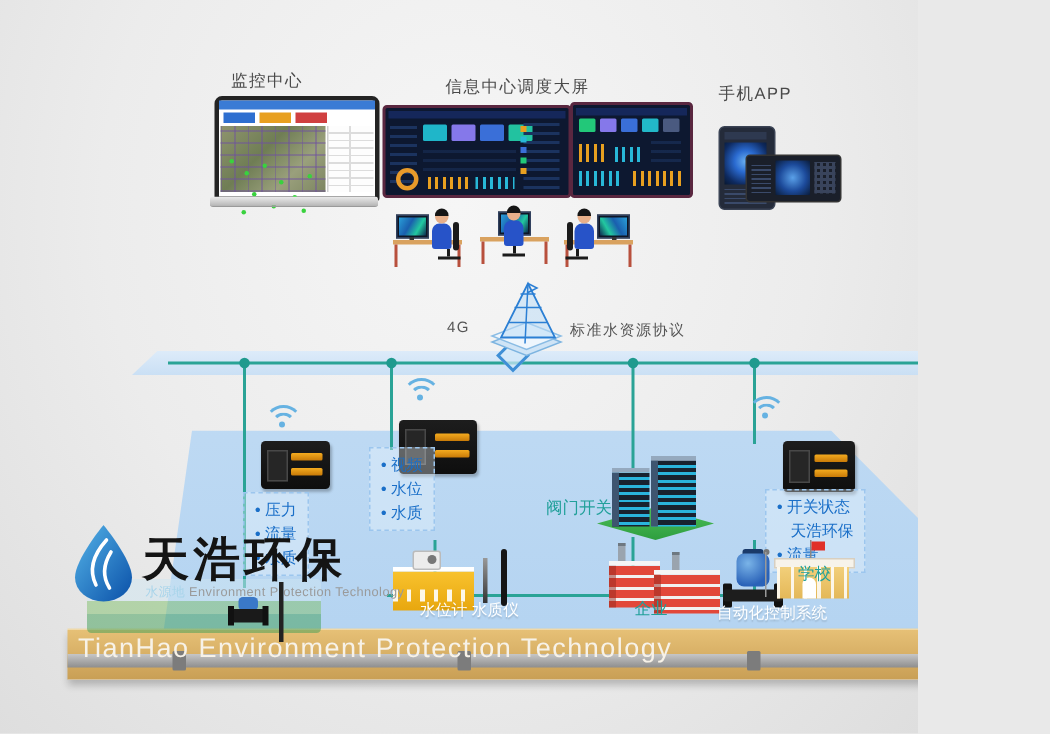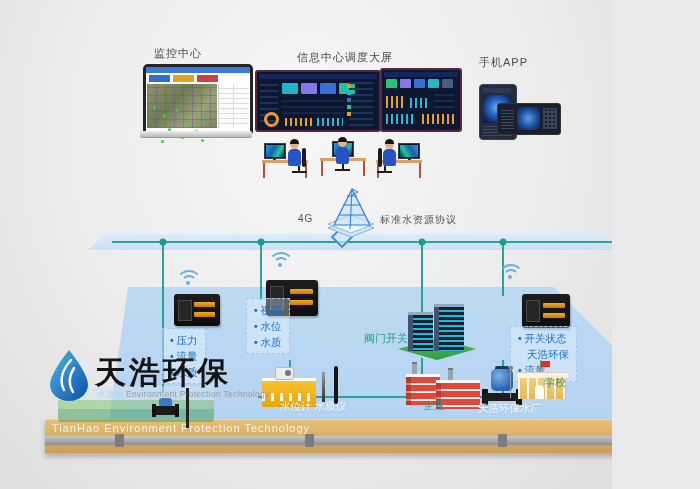--- a/index.html
+++ b/index.html
@@ -166,21 +166,21 @@
   
   .scene{position:absolute;left:58px;top:386px;width:156px;height:36px;border-radius:3px;opacity:.5;z-index:4;
     background:linear-gradient(180deg,#cfe6f2 0 40%,#7fbf6a 40% 65%,#3f9e55 65%);}
   .logo-drop{position:absolute;left:46px;top:348px;z-index:6;}
   .logo-text{position:absolute;left:95px;top:352px;font-size:31px;font-weight:bold;color:#141414;
     letter-spacing:3px;z-index:6;font-family:"Liberation Serif",serif;}
   .logo-sub{position:absolute;left:97px;top:389px;font-size:8.5px;z-index:6;letter-spacing:.3px;}
   .logo-sub .cn{color:#a8d4ea;} .logo-sub .en{color:#9a9a9a;}
   .title-red{position:absolute;left:46px;top:395px;font-size:17.5px;font-weight:bold;color:#d41414;
     z-index:6;text-shadow:1px 1px 0 #f3f3f3;letter-spacing:1px;}
-  .subtitle{position:absolute;left:52px;top:422px;font-size:11px;color:#f7f2e8;z-index:6;letter-spacing:1px;}
+  .subtitle{position:absolute;left:52px;top:422px;font-size:18px;color:#f7f2e8;z-index:6;letter-spacing:1px;}
 
   svg.netlines{position:absolute;left:0;top:0;z-index:2;}
 </style>
 </head>
 <body>
 
 <div class="stage">
 
   <div class="platform"></div>
   <div class="busstrip"></div>
@@ -387,34 +387,34 @@
   </div>
   <div class="tealtag" style="left:423px;top:398px">企业</div>
 
   <div class="flowm">
     <div class="fm-cap"></div>
     <div class="fm-body"></div>
     <div class="fm-fl" style="left:0"></div>
     <div class="fm-fl" style="left:34px"></div>
     <div class="fm-pipe"></div>
   </div>
-  <div class="whitetag" style="left:478px;top:402px">天浩环保水厂</div>
+  <div class="whitetag" style="left:478px;top:402px">自动化控制系统</div>
 
   <div class="lamp">
       <div class="head"></div>
       <div class="pole"></div>
     </div>
   <div class="school">
     <div class="sch-pole"></div>
     <div class="sch-flag"></div>
     <div class="sch-roof"></div>
     <div class="sch-body"></div>
     <div class="sch-door"></div>
   </div>
-  <div class="tealtag" style="left:544px;top:375px">学校</div>
+  <div class="tealtag" style="left:532px;top:375px">学校</div>
 
   <div class="valve">
     <div class="vl-cap"></div>
     <div class="vl-body"></div>
     <div class="vl-fl" style="left:0"></div>
     <div class="vl-fl" style="left:23px"></div>
   </div>
   <div class="probe" style="left:186px;top:388px;width:3px;height:40px;background:#222"></div>
 
   <div class="scene"></div>

